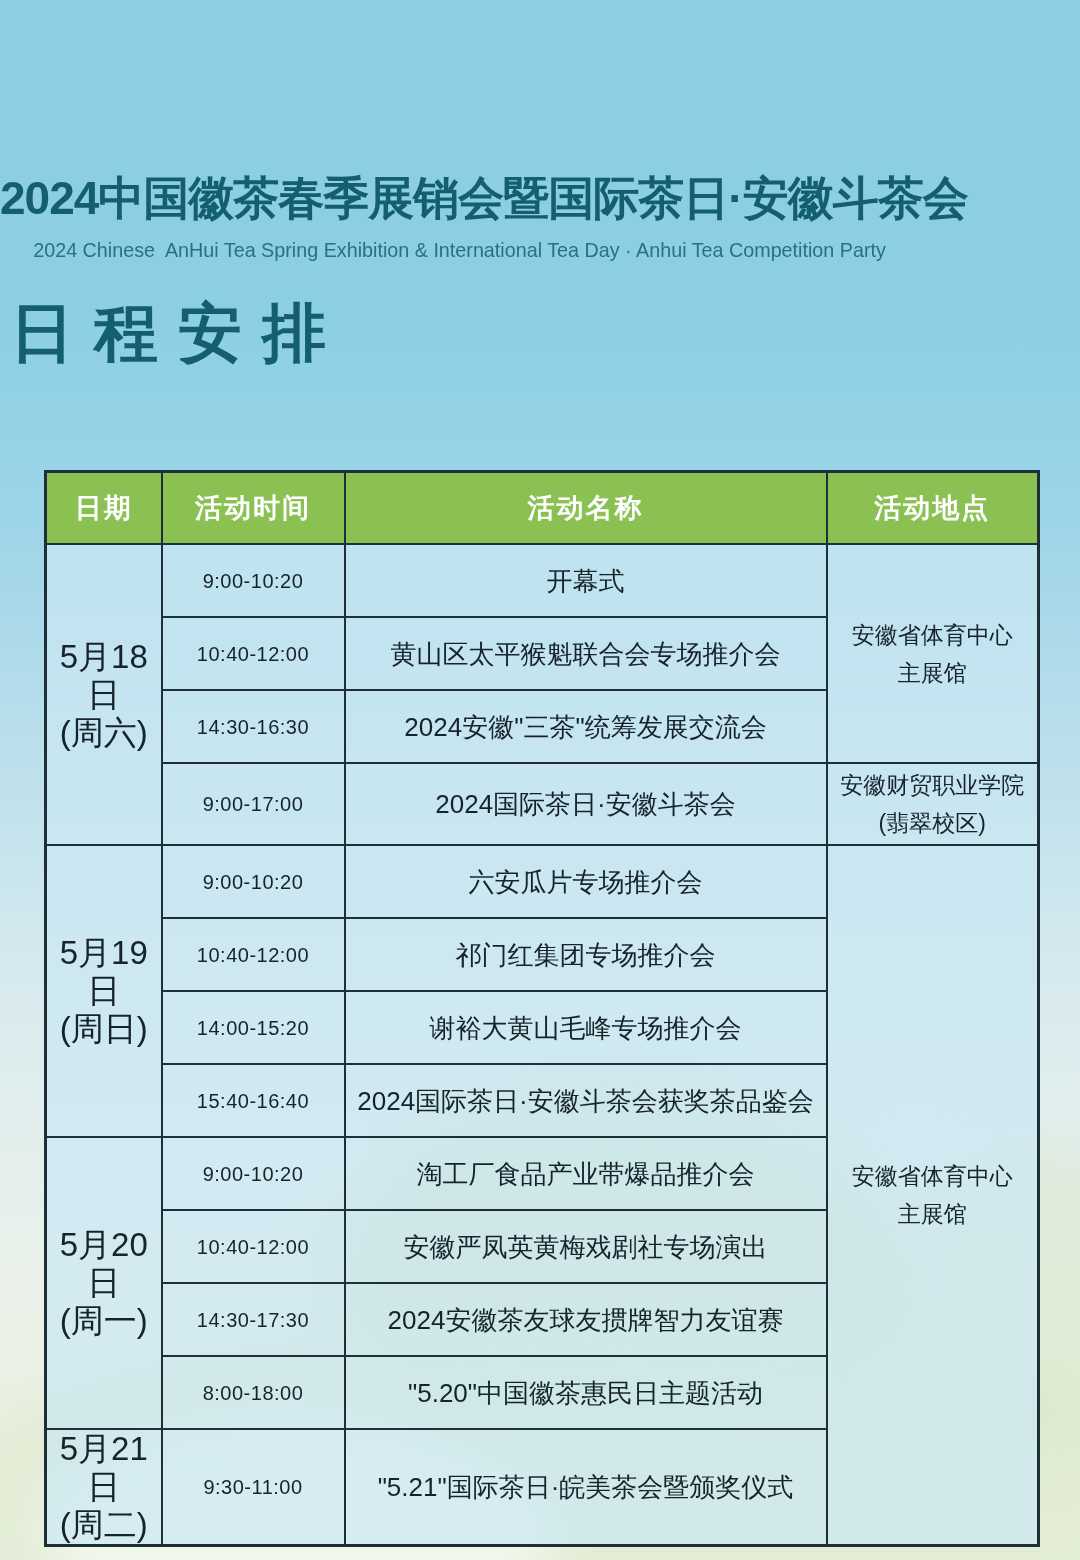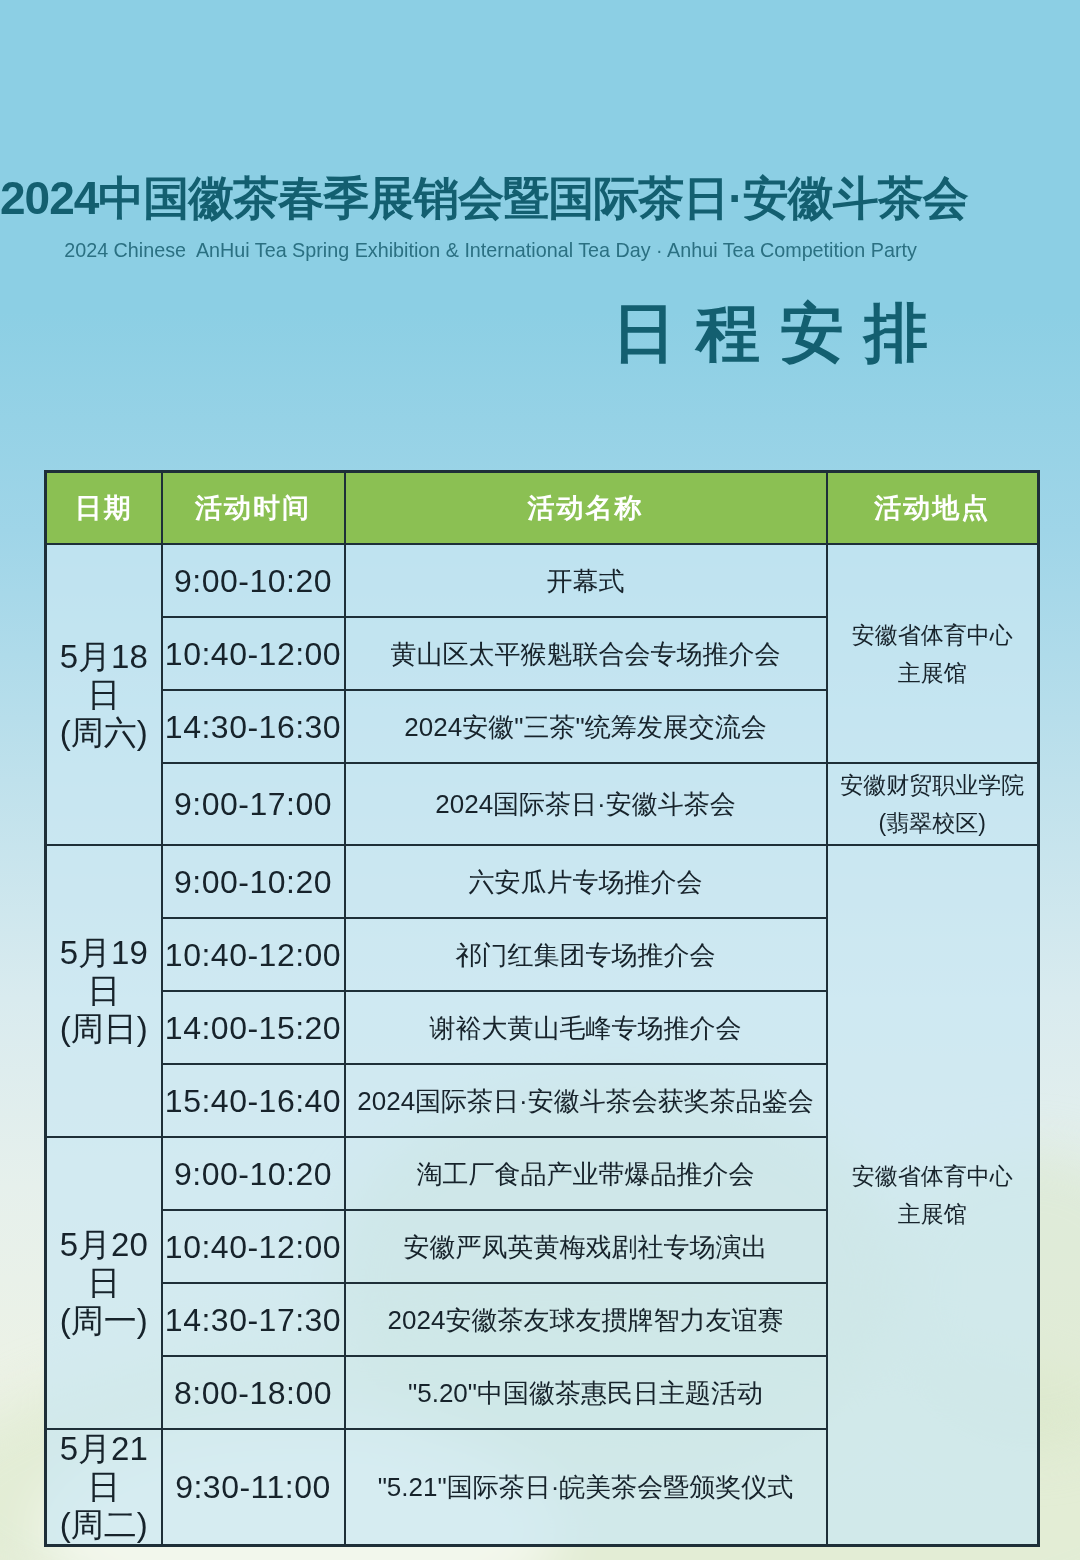--- a/index.html
+++ b/index.html
@@ -13,21 +13,21 @@
       #9fd5e8 34%, #bfe1ec 50%,
       #d9ebef 64%, #e6f0ec 76%,
       #ecf2e6 88%, #eaf1e2 100%);
   }
   .blob{position:absolute;border-radius:50%;filter:blur(26px);z-index:0;}
   .blob-a{left:330px;top:1080px;width:580px;height:400px;background:rgba(203,222,182,0.50);}
   .blob-b{left:-80px;top:1320px;width:1300px;height:360px;background:rgba(221,233,203,0.55);}
   .blob-c{left:40px;top:1420px;width:520px;height:220px;background:rgba(255,255,255,0.55);}
   .blob-d{left:880px;top:1150px;width:300px;height:300px;background:rgba(213,229,196,0.45);}
 
-  .hdr{position:absolute;left:0;width:938px;text-align:right;z-index:2;}
+  .hdr{position:absolute;left:0;width:938px;text-align:left;z-index:2;}
   .title-cn{
     top:168px;
     font-size:46px;font-weight:bold;letter-spacing:-1px;
     color:#135f70;white-space:nowrap;
   }
   .title-en{top:238px;color:#2b7082;font-size:21px;white-space:pre;margin-left:6px;}
   .title-en .squeeze{display:inline-block;transform:scaleX(0.94);transform-origin:center;}
   .schedule-heading{
     top:290px;
     font-size:64px;font-weight:bold;letter-spacing:20px;margin-left:10px;
@@ -48,21 +48,21 @@
     background:#8bc053;color:#ffffff;
     font-size:27px;font-weight:bold;height:70px;
     letter-spacing:2px;
   }
   .schedule td{
     background:rgba(202,231,243,0.72);
     color:#17232b;font-size:26px;height:71px;
     line-height:38px;
   }
   td.c-date{font-size:33px;}
-  td.c-time{font-size:32px;letter-spacing:0.5px;}
+  td.c-time{font-size:20px;letter-spacing:0.5px;}
   td.c-event{font-size:26px;}
   td.c-venue{font-size:23px;}
   .line{display:block;}
 </style>
 </head>
 <body>
 
 <div class="blob blob-a"></div>
 <div class="blob blob-b"></div>
 <div class="blob blob-c"></div>

